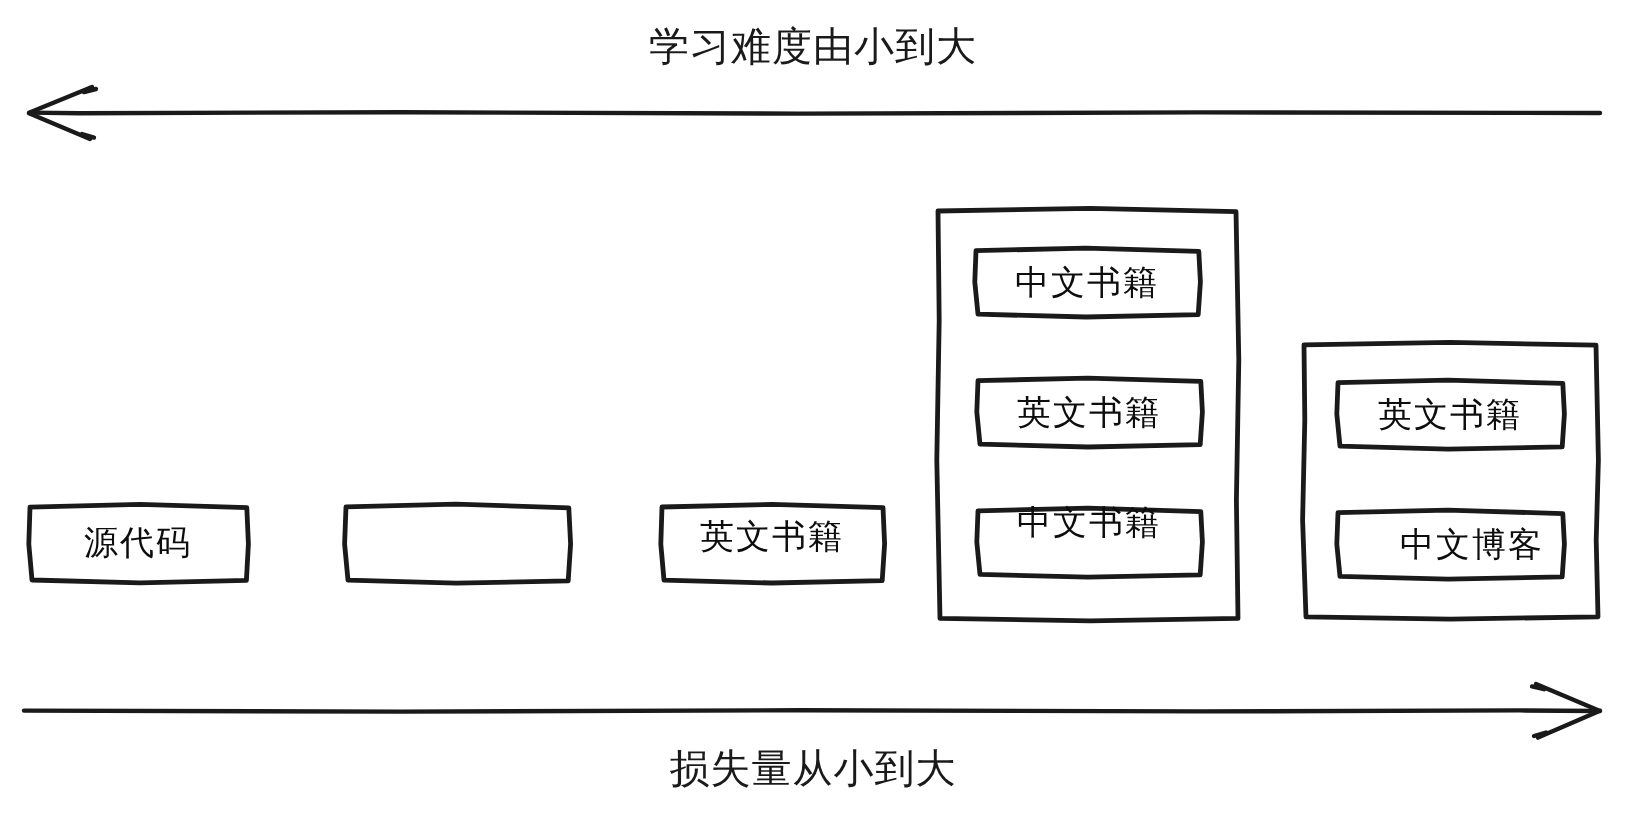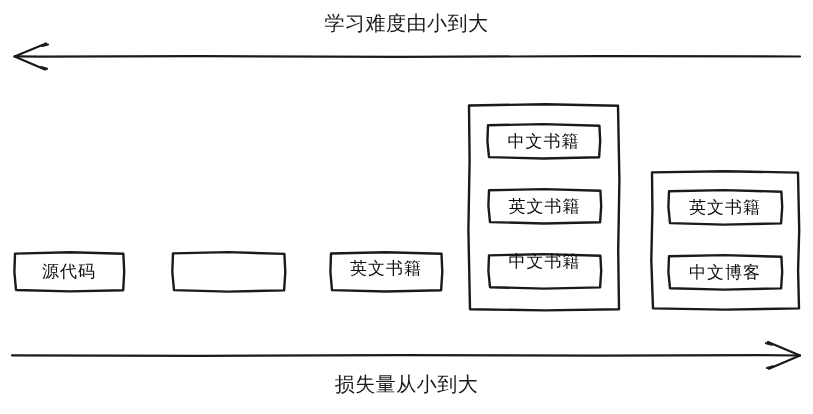--- a/index.html
+++ b/index.html
@@ -121,15 +121,15 @@
   <div class="node-label" style="left:330px; top:252px; width:112px; height:32px;">英文书籍</div>
 
   <div class="node-label" style="left:487px; top:124px; width:113px; height:34px;">中文书籍</div>
 
   <div class="node-label" style="left:488px; top:189px; width:113px; height:34px;">英文书籍</div>
 
   <div class="node-label" style="left:488px; top:244px; width:113px; height:34px;">中文书籍</div>
 
   <div class="node-label" style="left:668px; top:190px; width:114px; height:34px;">英文书籍</div>
 
-  <div class="node-label" style="left:668px; top:255px; width:114px; height:34px;">中文博客</div>
+  <div class="node-label" style="left:668px; top:255px; width:114px; height:34px;padding-left:11px;">中文博客</div>
 
 </div>
 
 </body></html>

